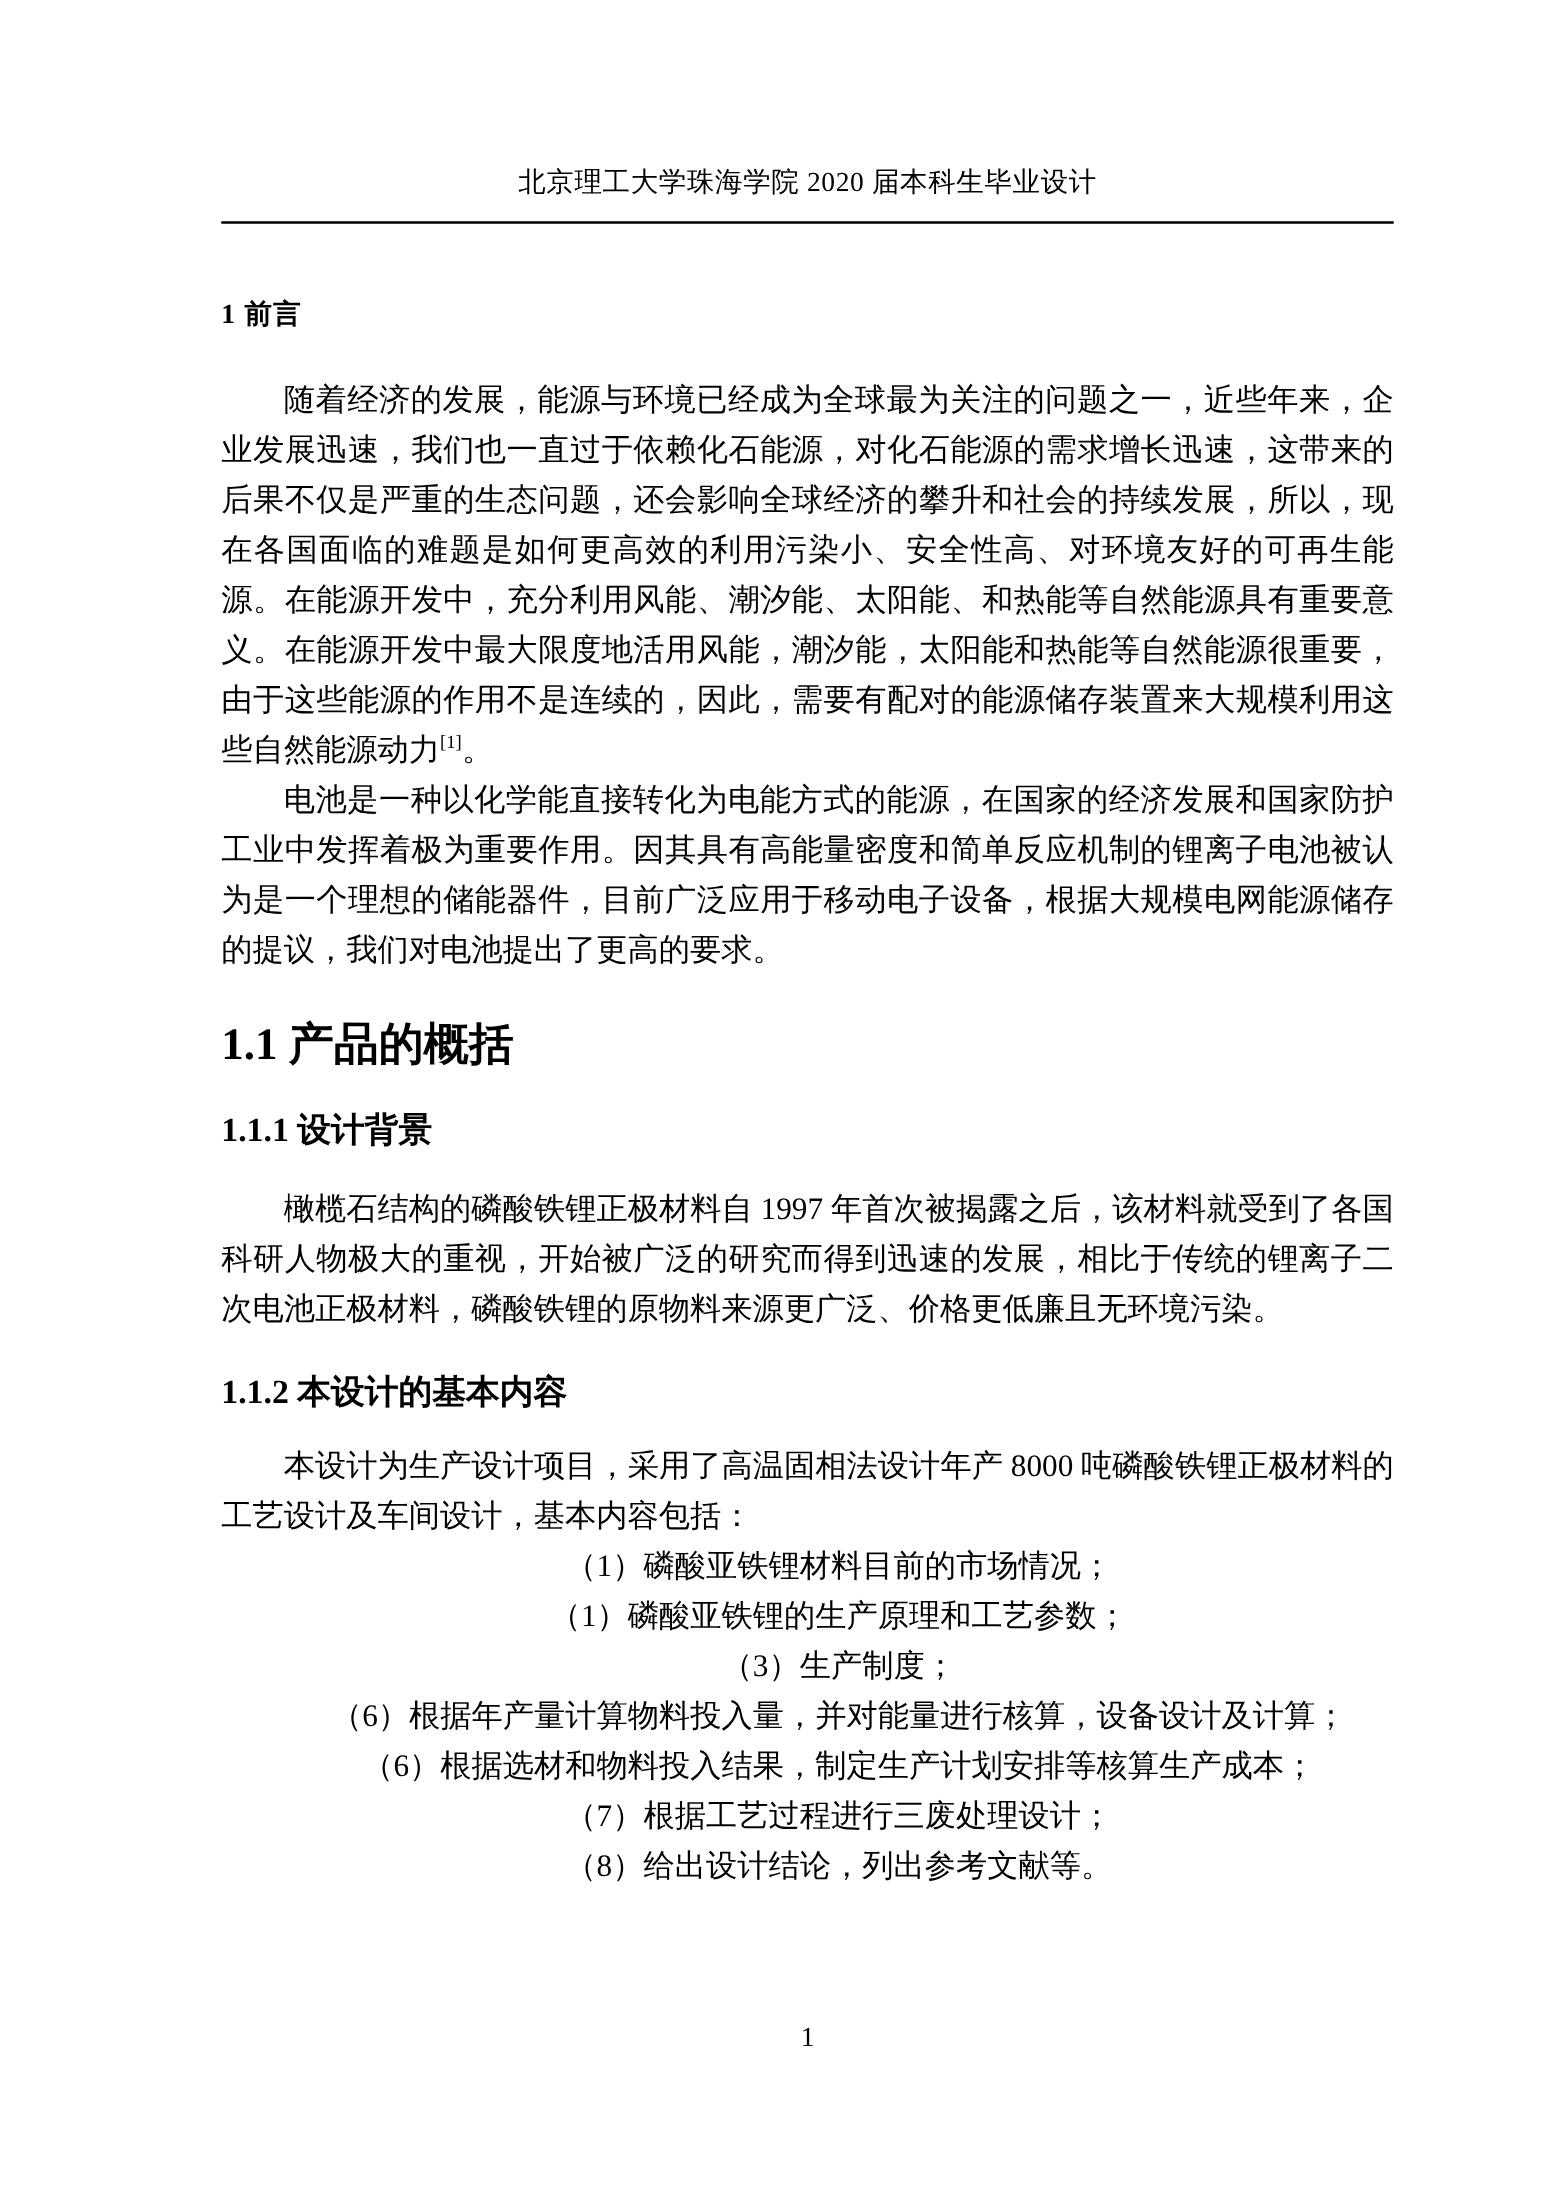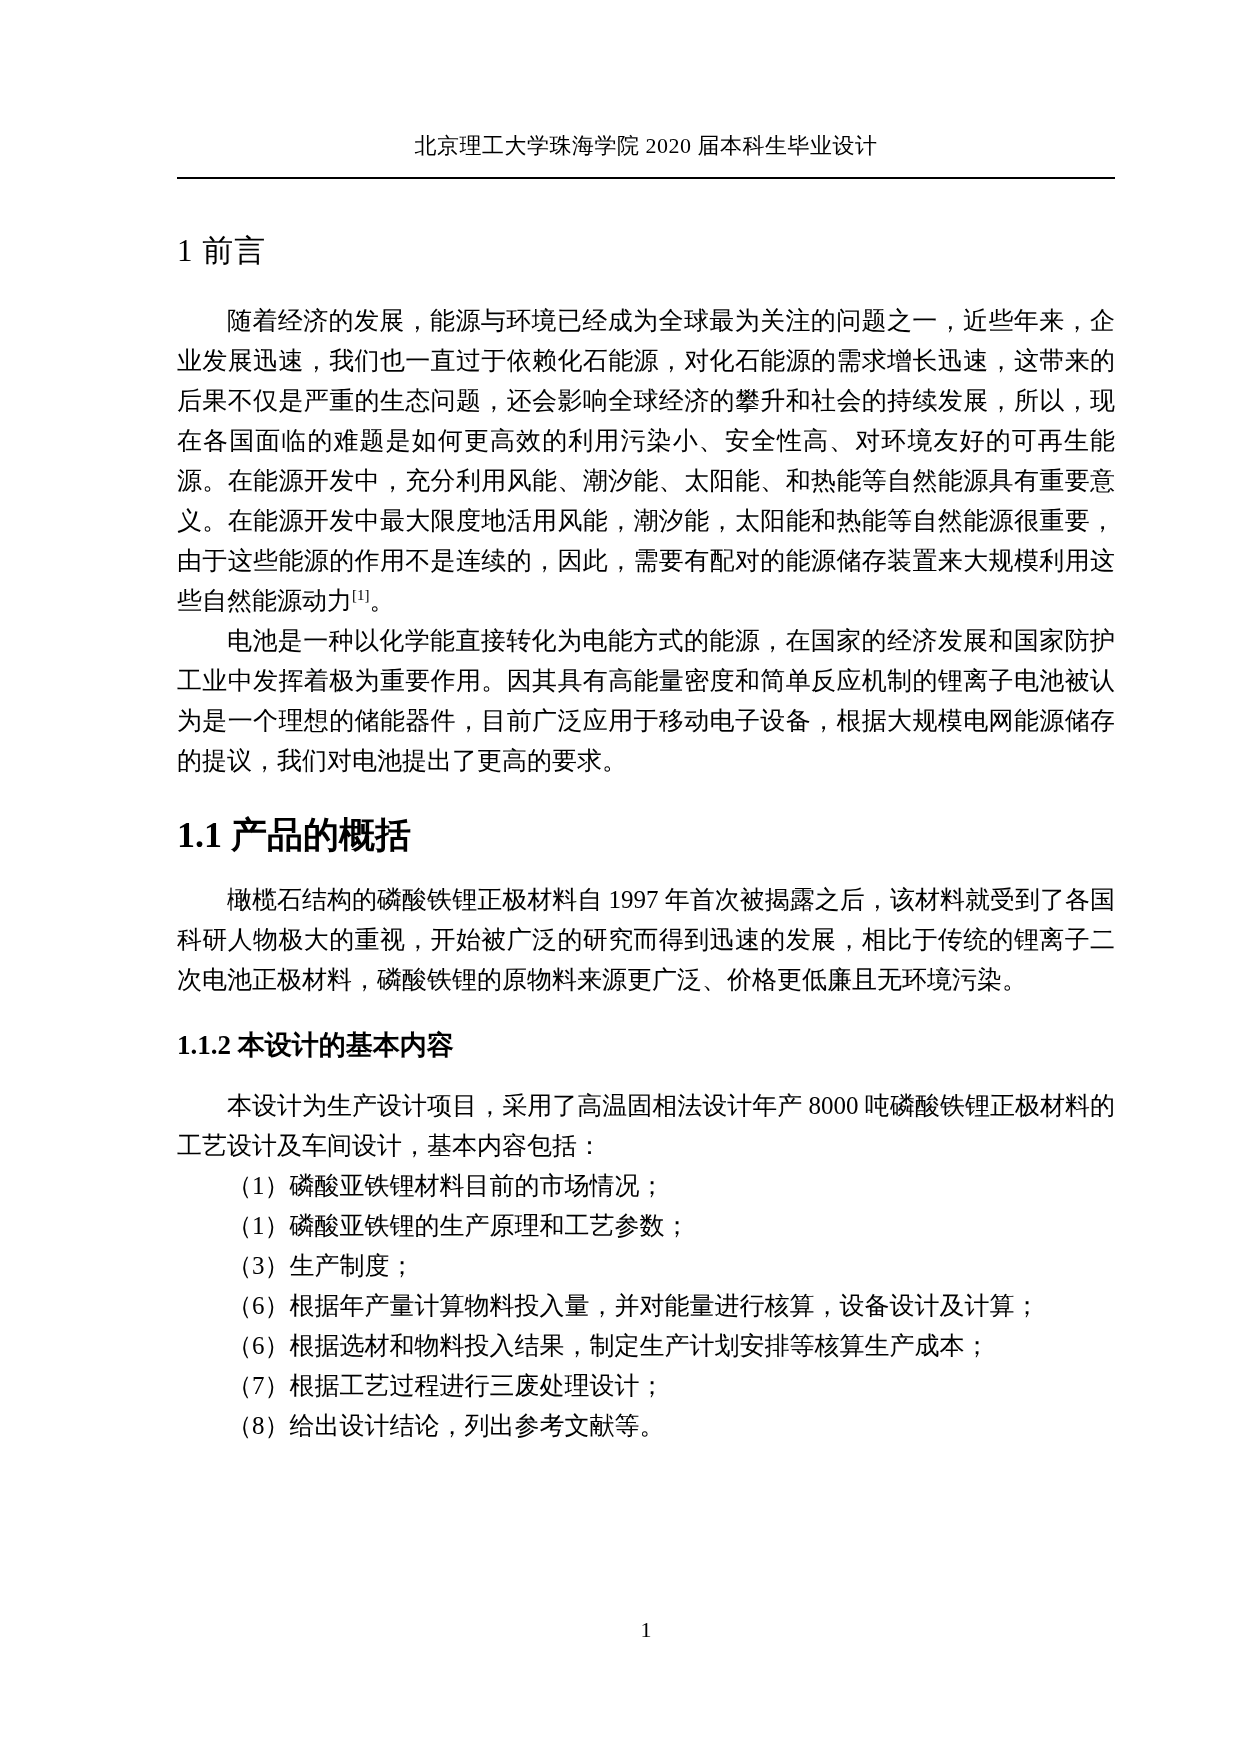--- a/index.html
+++ b/index.html
@@ -24,23 +24,23 @@
     line-height:32px;
     letter-spacing:0.5px;
   }
   .rule {
     height:2px;
     background:#000;
     margin-top:15px;
   }
   .t1 {
     margin:51px 0 0 0;
-    font-size:31px;
+    font-size:22px;
     line-height:42px;
-    font-weight:400;
+    font-weight:700;
     letter-spacing:1px;
   }
   .t2 {
     margin:36px 0 0 0;
     font-size:36px;
     line-height:37px;
     font-weight:700;
   }
   .t3 {
     margin:32px 0 0 0;
@@ -61,21 +61,21 @@
   p.p4 { margin-top:23px; }
   p.body sup {
     font-size:15px;
     line-height:0;
     vertical-align:super;
   }
   .list {
     font-size:25px;
     line-height:40px;
   }
-  .list .item { text-indent:2em; }
+  .list .item { text-indent:2em;text-align:center; }
   .page-number {
     position:absolute;
     left:177px; top:1615px;
     width:938px;
     text-align:center;
     font-size:22px;
     line-height:30px;
   }
 </style>
 </head>
@@ -90,20 +90,21 @@
     <div class="rule"></div>
 
     <h1 class="t1">1 前言</h1>
 
     <p class="body p1"><span>随着经济的发展，能源与环境已经成为全球最为关注的问题之一，近些年来，企业发展迅速，我们也一直过于依赖化石能源，对化石能源的需求增长迅速，这带来的后果不仅是严重的生态问题，还会影响全球经济的攀升和社会的持续发展，所以，现在各国面临的难题是如何更高效的利用污染小、安全性高、对环境友好的可再生能源。在能源开发中，充分利用风能、潮汐能、太阳能、和热能等自然能源具有重要意义。在能源开发中最大限度地活用风能，潮汐能，太阳能和热能等自然能源很重要，由于这些能源的作用不是连续的，因此，需要有配对的能源储存装置来大规模利用这些自然能源动力</span><sup>[1]</sup><span>。</span></p>
 
     <p class="body">电池是一种以化学能直接转化为电能方式的能源，在国家的经济发展和国家防护工业中发挥着极为重要作用。因其具有高能量密度和简单反应机制的锂离子电池被认为是一个理想的储能器件，目前广泛应用于移动电子设备，根据大规模电网能源储存的提议，我们对电池提出了更高的要求。</p>
 
     <h2 class="t2">1.1 产品的概括</h2>
 
+    <h3 class="t3">1.1.1 设计背景</h3>
 
     <p class="body p3">橄榄石结构的磷酸铁锂正极材料自 1997 年首次被揭露之后，该材料就受到了各国科研人物极大的重视，开始被广泛的研究而得到迅速的发展，相比于传统的锂离子二次电池正极材料，磷酸铁锂的原物料来源更广泛、价格更低廉且无环境污染。</p>
 
     <h3 class="t3 t3b">1.1.2 本设计的基本内容</h3>
 
     <p class="body p4">本设计为生产设计项目，采用了高温固相法设计年产 8000 吨磷酸铁锂正极材料的工艺设计及车间设计，基本内容包括：</p>
 
     <div class="list">
       <div class="item">（1）磷酸亚铁锂材料目前的市场情况；</div>
       <div class="item">（1）磷酸亚铁锂的生产原理和工艺参数；</div>

